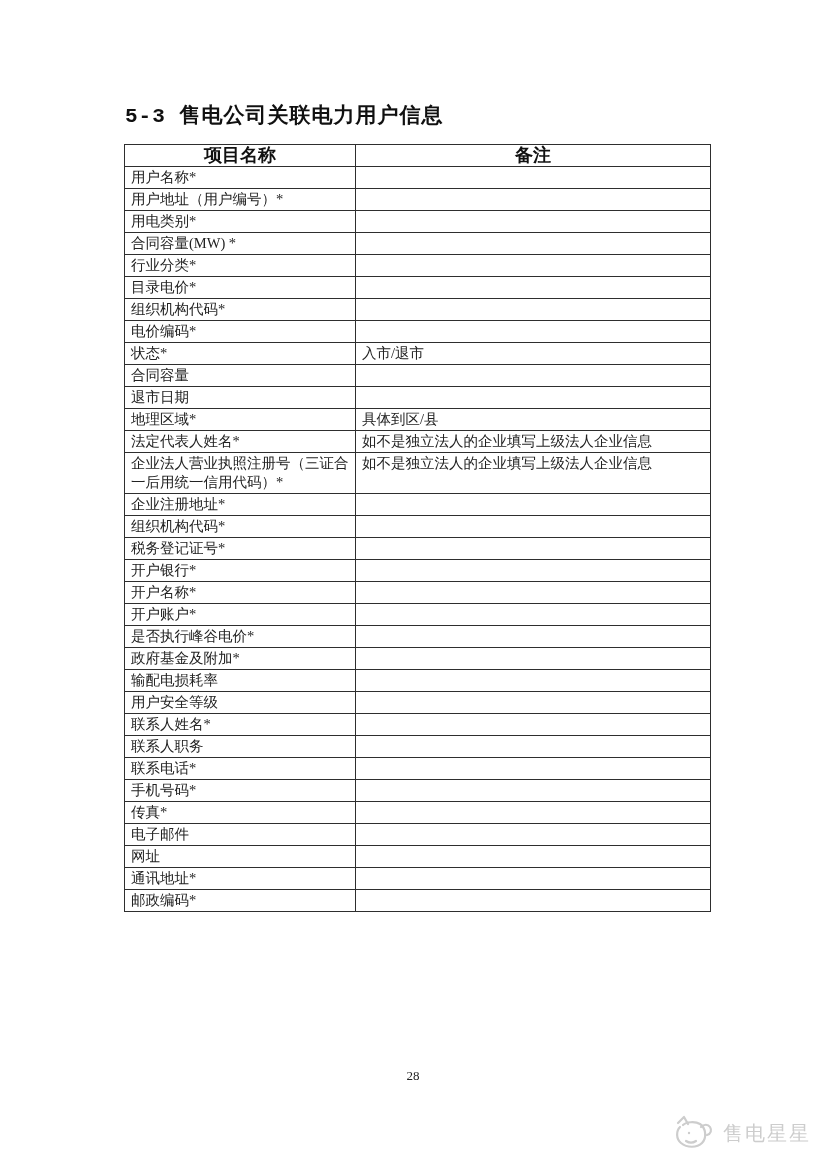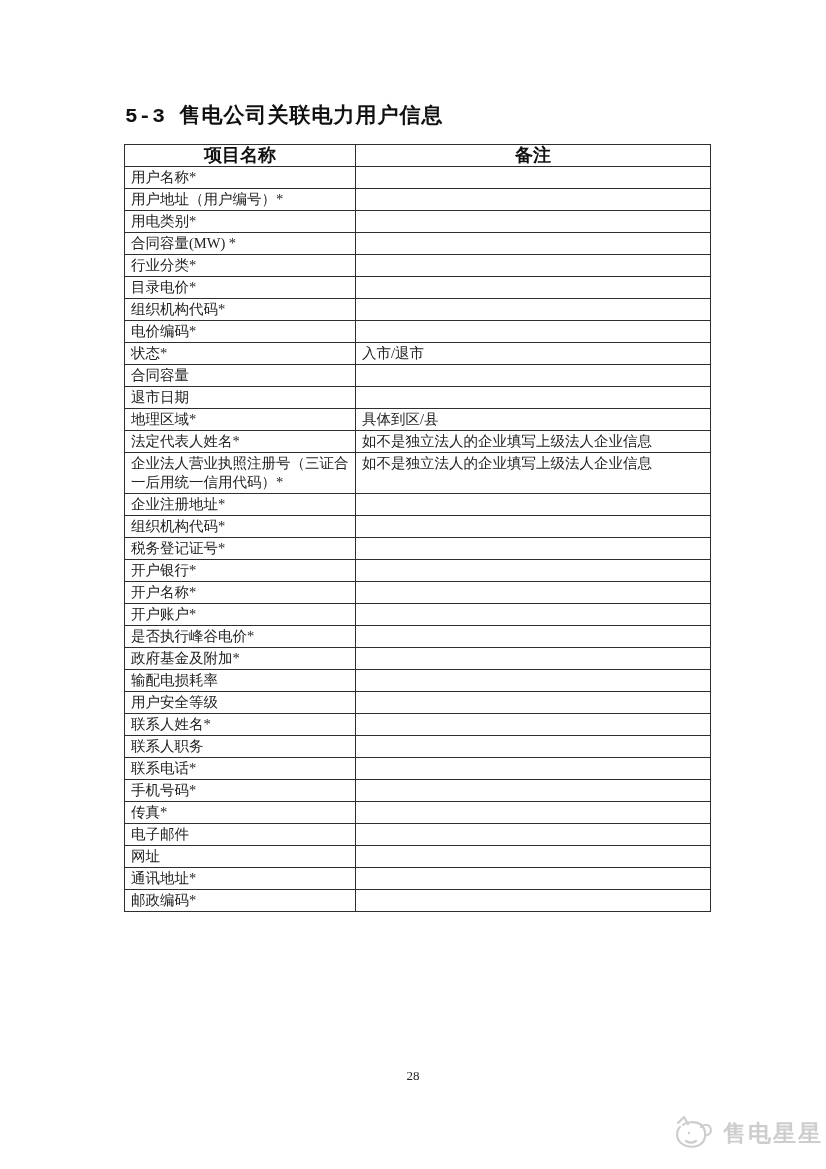--- a/index.html
+++ b/index.html
@@ -70,22 +70,22 @@
     position: absolute;
     left: 674px;
     top: 1114px;
     display: flex;
     align-items: center;
     gap: 7px;
     color: #cccccc;
   }
   .watermark .wm-text {
     font-family: "Liberation Sans", sans-serif;
-    font-size: 23px;
-    font-weight: bold;
+    font-size: 20px;
+    font-weight: normal;
     letter-spacing: 2px;
     color: #cdcdcd;
     white-space: nowrap;
   }
   .wm-logo {
     display: block;
   }
 </style>
 </head>
 <body>

